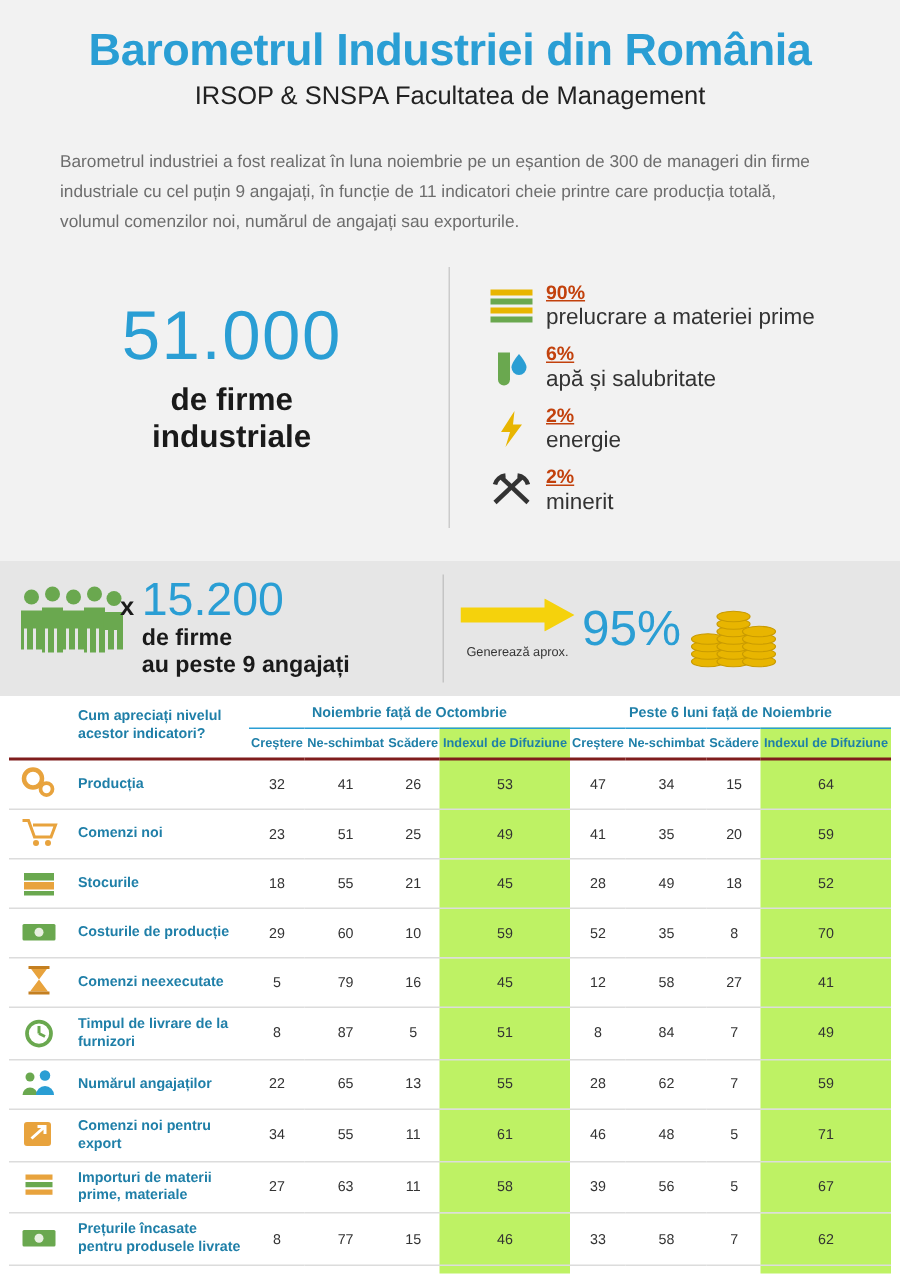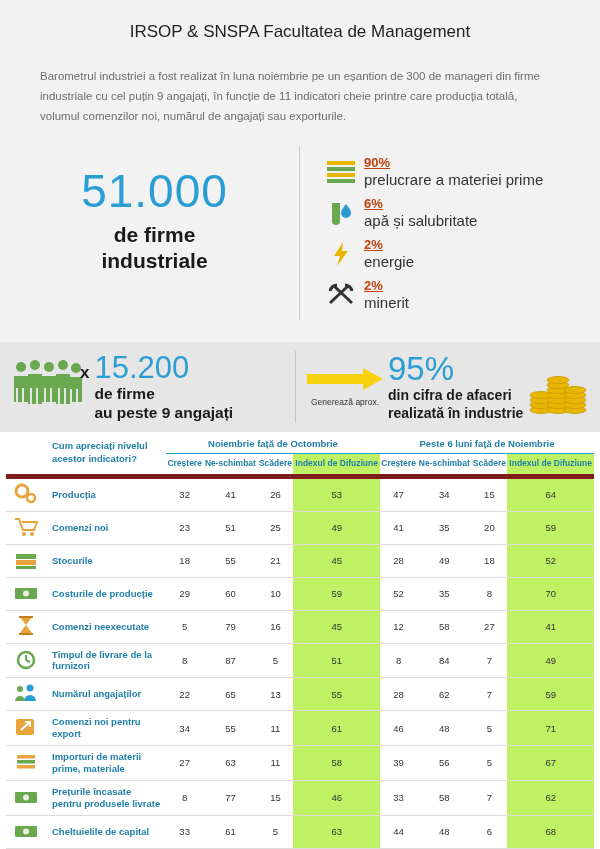--- a/index.html
+++ b/index.html
@@ -215,27 +215,28 @@
     padding: 5px 4px 5px 6px;
     line-height: 1.25;
   }
   .cell {
     text-align: center;
     color: #333333;
     font-size: 9.5px;
     padding: 5px 1px;
   }
   tbody tr { border-bottom: 1px solid #dcdcdc; }
-  tbody tr:first-child { border-top: 5px solid #7f1d1d; }
+  tbody tr:first-child { border-top: 2px solid #7f1d1d; }
   .icon-cell { text-align: center; padding: 3px 0; }
 </style>
 </head>
 <body>
 
 <div class="header">
+  <div class="title">Barometrul Industriei din România</div>
   <div class="subtitle">IRSOP &amp; SNSPA Facultatea de Management</div>
 </div>
 
 <div class="intro">Barometrul industriei a fost realizat în luna noiembrie pe un eșantion de 300 de manageri din firme industriale cu cel puțin 9 angajați, în funcție de 11 indicatori cheie printre care producția totală, volumul comenzilor noi, numărul de angajați sau exporturile.</div>
 
 <div class="stats-band">
 
   <div class="stats-left">
     <div class="bignum">51.000</div>
     <div class="bignum-sub">
@@ -335,24 +336,20 @@
 
   <div class="mid-right">
     <div class="arrow-block">
       <svg width="76" height="22" viewBox="0 0 76 22">
         <path d="M0 6 h56 v-6 l20 11 l-20 11 v-6 h-56 z" fill="#f5d20c"></path>
       </svg>
       <div class="arrow-caption">Generează aprox.</div>
     </div>
     <div style="padding-left:4px;">
       <div class="pct95">95%</div>
-      <div class="pct95-sub">
-        <div>din cifra de afaceri</div>
-        <div>realizată în industrie</div>
-      </div>
     </div>
     <div class="coins">
       <svg width="62" height="62" viewBox="0 0 62 62">
         <g fill="#e8b500" stroke="#c99b00" stroke-width="0.8">
           <ellipse cx="14" cy="56" rx="11" ry="3.5"></ellipse>
             <ellipse cx="14" cy="51" rx="11" ry="3.5"></ellipse>
           <ellipse cx="14" cy="46" rx="11" ry="3.5"></ellipse>
             <ellipse cx="14" cy="41" rx="11" ry="3.5"></ellipse>
           <ellipse cx="31" cy="56" rx="11" ry="3.5"></ellipse>
             <ellipse cx="31" cy="51" rx="11" ry="3.5"></ellipse>

